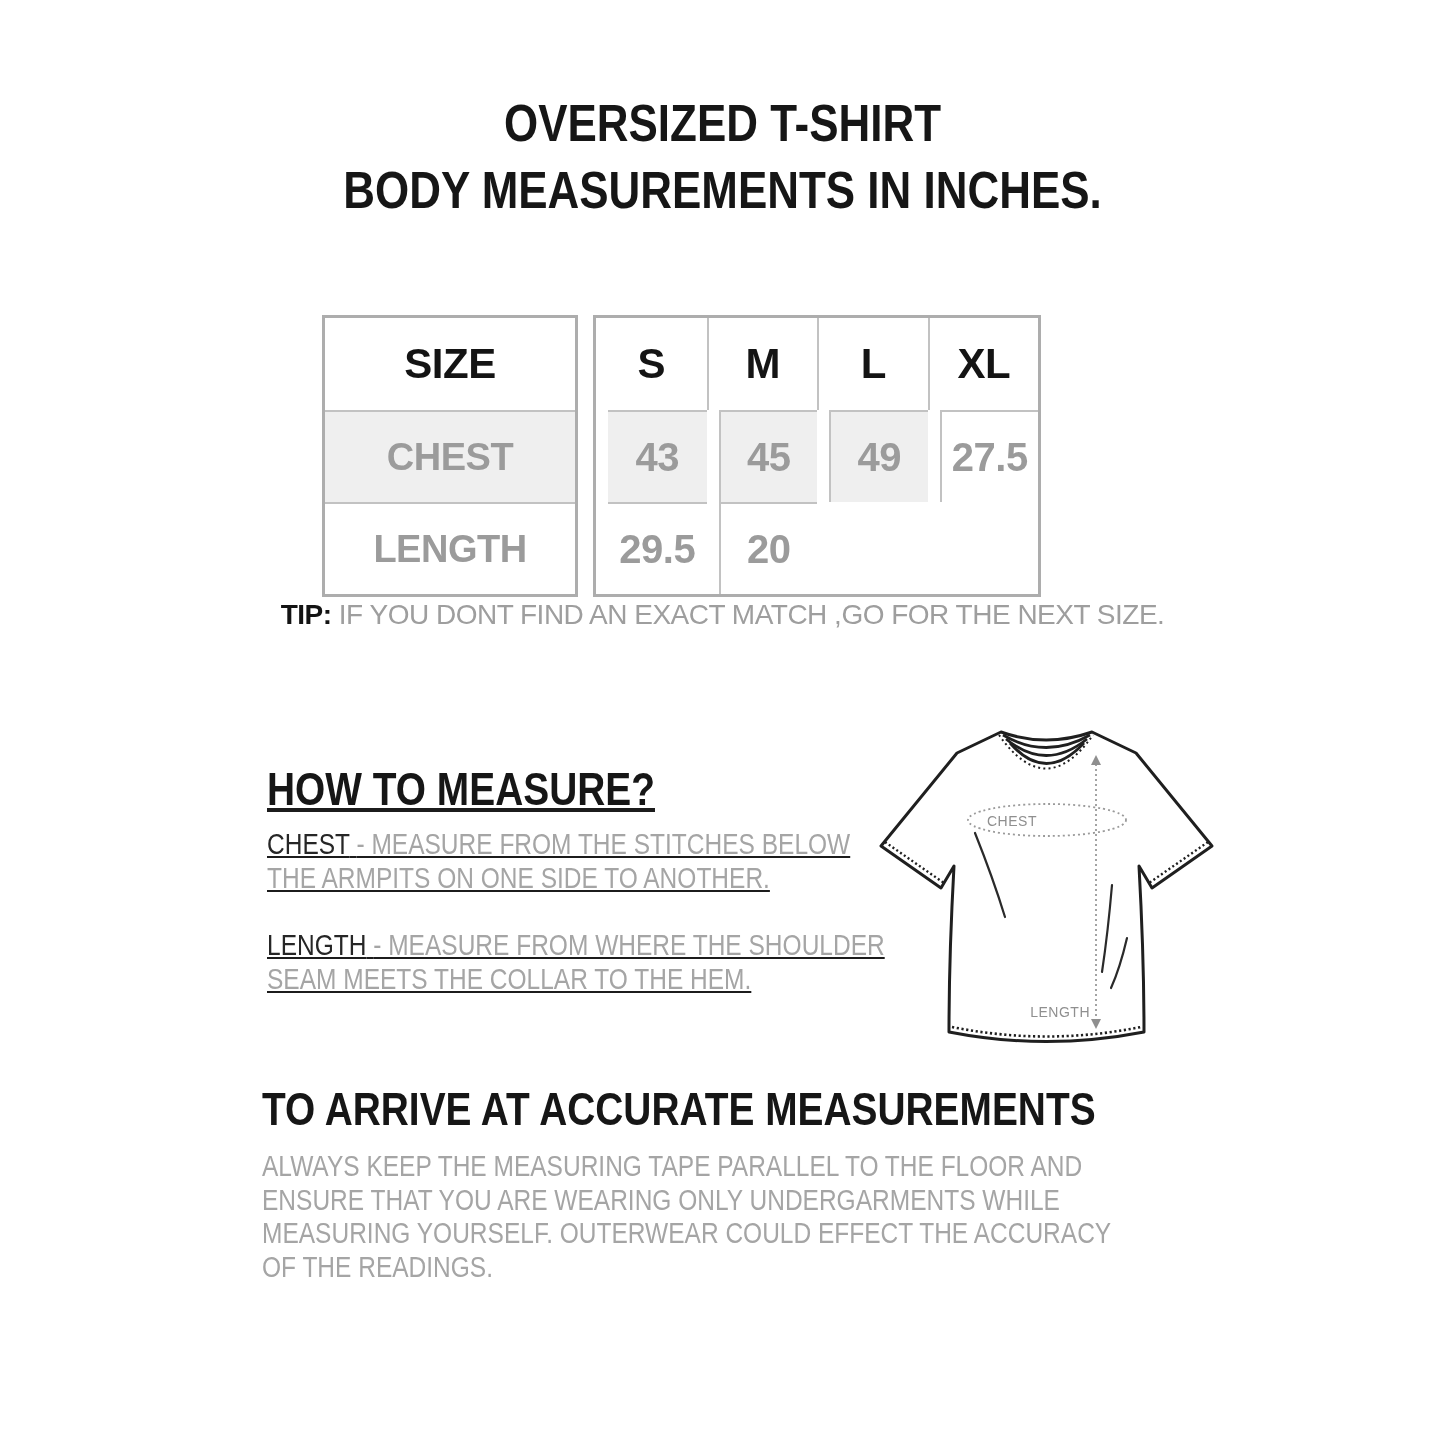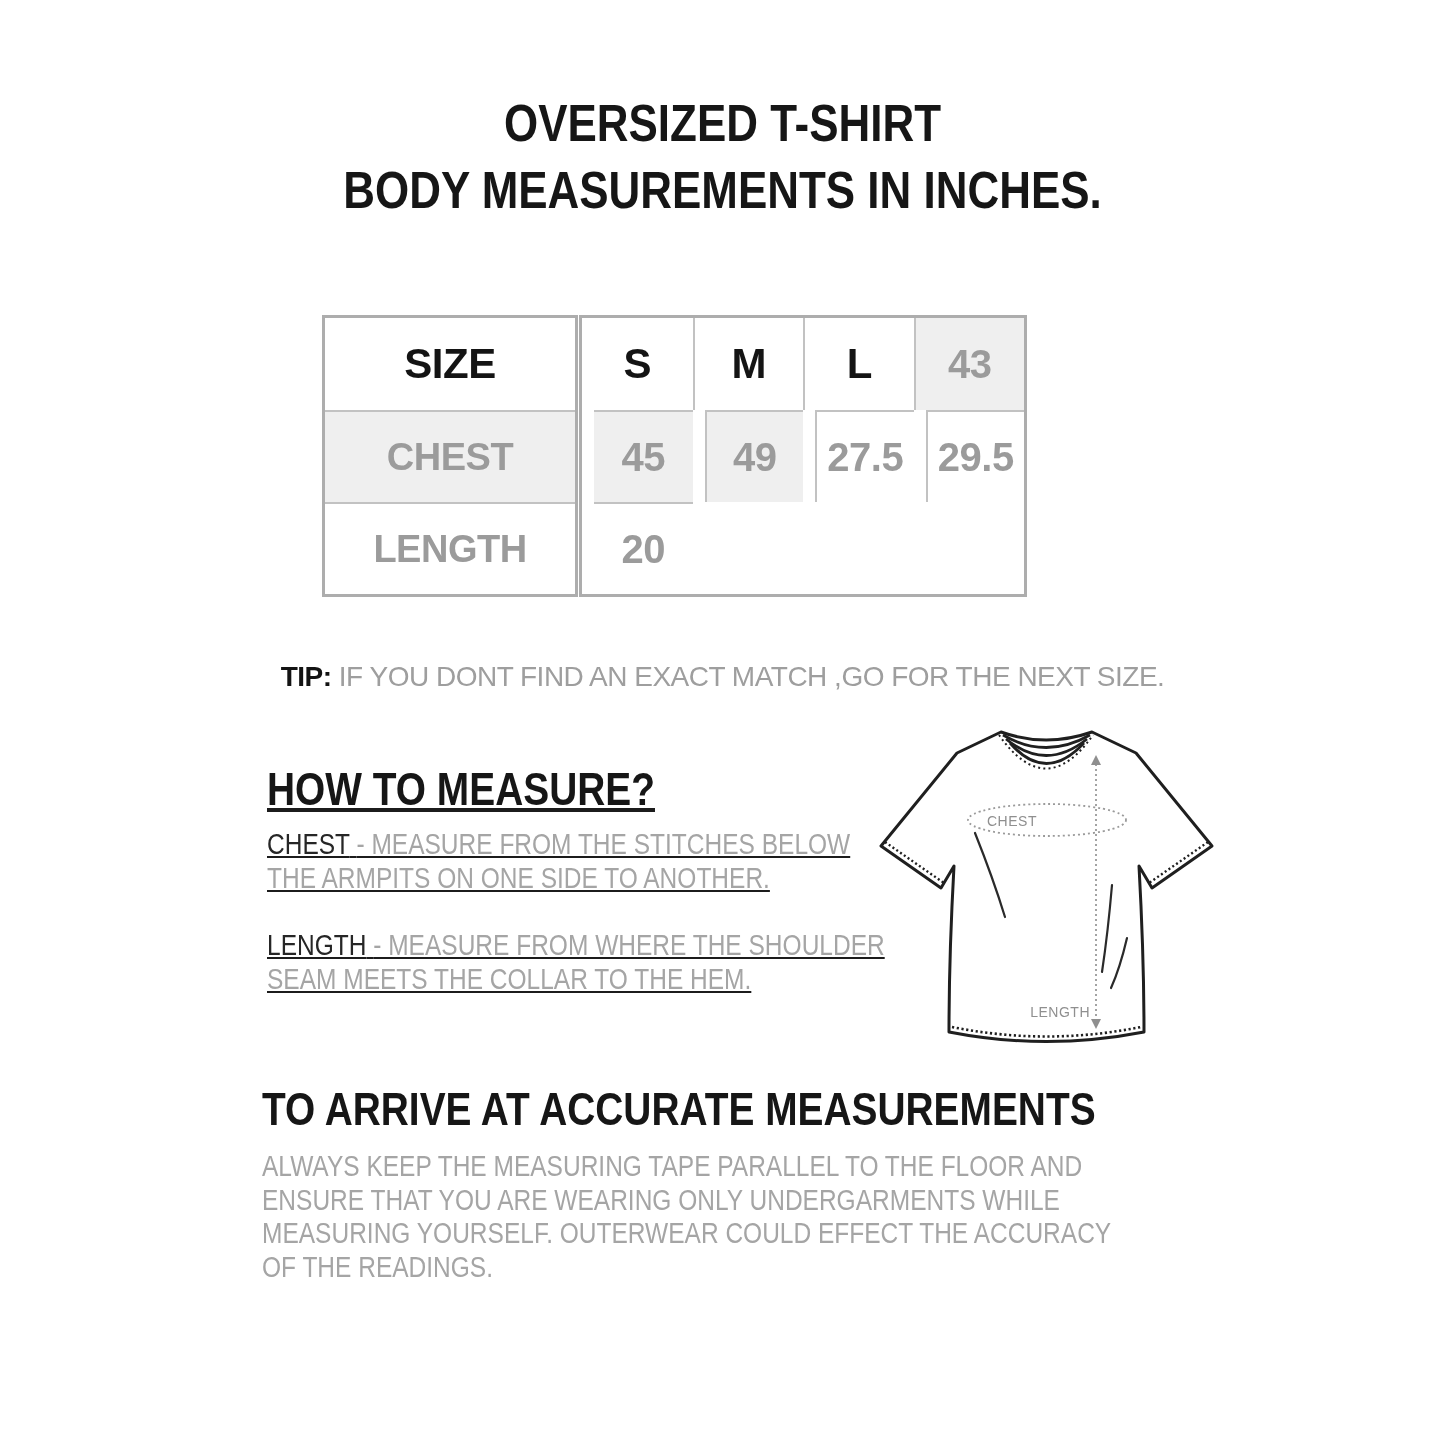--- a/index.html
+++ b/index.html
@@ -19,42 +19,42 @@
   
   .title {
     top: 90px; left: 0; width: 1445px;
     text-align: center;
     font-size: 52px; font-weight: bold; line-height: 67px;
     letter-spacing: 0;
     color: #161616;
   }
 
   
-  .tables { top: 315px; left: 322px; display: flex; gap: 1px; }
+  .tables { top: 315px; left: 322px; display: flex; gap: 15px; }
   .tbl { border: 3px solid #adadad; background: #fff; }
   .tbl-left { width: 256px; }
   .tbl-left .cell { width: 100%; }
   .tbl-right { width: 448px; display: grid; grid-template-columns: repeat(4, 1fr); }
   .cell {
     height: 92px;
     display: flex; align-items: center; justify-content: center;
     font-weight: bold; letter-spacing: -0.5px;
     background: #fff;
   }
   .cell.hdr { font-size: 42px; color: #141414; }
   .cell.lbl { font-size: 38px; color: #9b9b9b; }
   .cell.val { font-size: 40px; color: #9b9b9b; }
   .cell.shaded { background: #efefef; }
   .tbl-left .cell + .cell { border-top: 2px solid #c2c2c2; }
   .tbl-right .cell:not(:nth-child(4n+1)) { border-left: 2px solid #c2c2c2; }
   .tbl-right .cell:nth-child(n+5) { border-top: 2px solid #c2c2c2; margin-left: 12px; }
 
   
   .tip {
-    top: 661px; left: 0; width: 1445px;
+    top: 599px; left: 0; width: 1445px;
     text-align: center;
     font-size: 28px; letter-spacing: -0.5px;
     color: #9e9e9e;
   }
   .tip .tip-label { color: #131313; font-weight: bold; }
 
   
   .heading {
     font-size: 46px; font-weight: bold; line-height: 50px;
     color: #161616; letter-spacing: 0;
@@ -93,20 +93,21 @@
 <div class="abs tables">
   <div class="tbl tbl-left">
     <div class="cell hdr">SIZE</div>
     <div class="cell lbl shaded">CHEST</div>
     <div class="cell lbl">LENGTH</div>
   </div>
   <div class="tbl tbl-right">
     <div class="cell hdr">S</div>
     <div class="cell hdr">M</div>
     <div class="cell hdr">L</div>
+    <div class="cell hdr">XL</div>
     <div class="cell val shaded">43</div>
     <div class="cell val shaded">45</div>
     <div class="cell val shaded">49</div>
     <div class="cell val">27.5</div>
     <div class="cell val">29.5</div>
     <div class="cell val">20</div>
   </div>
 </div>
 
 <div class="abs tip">

